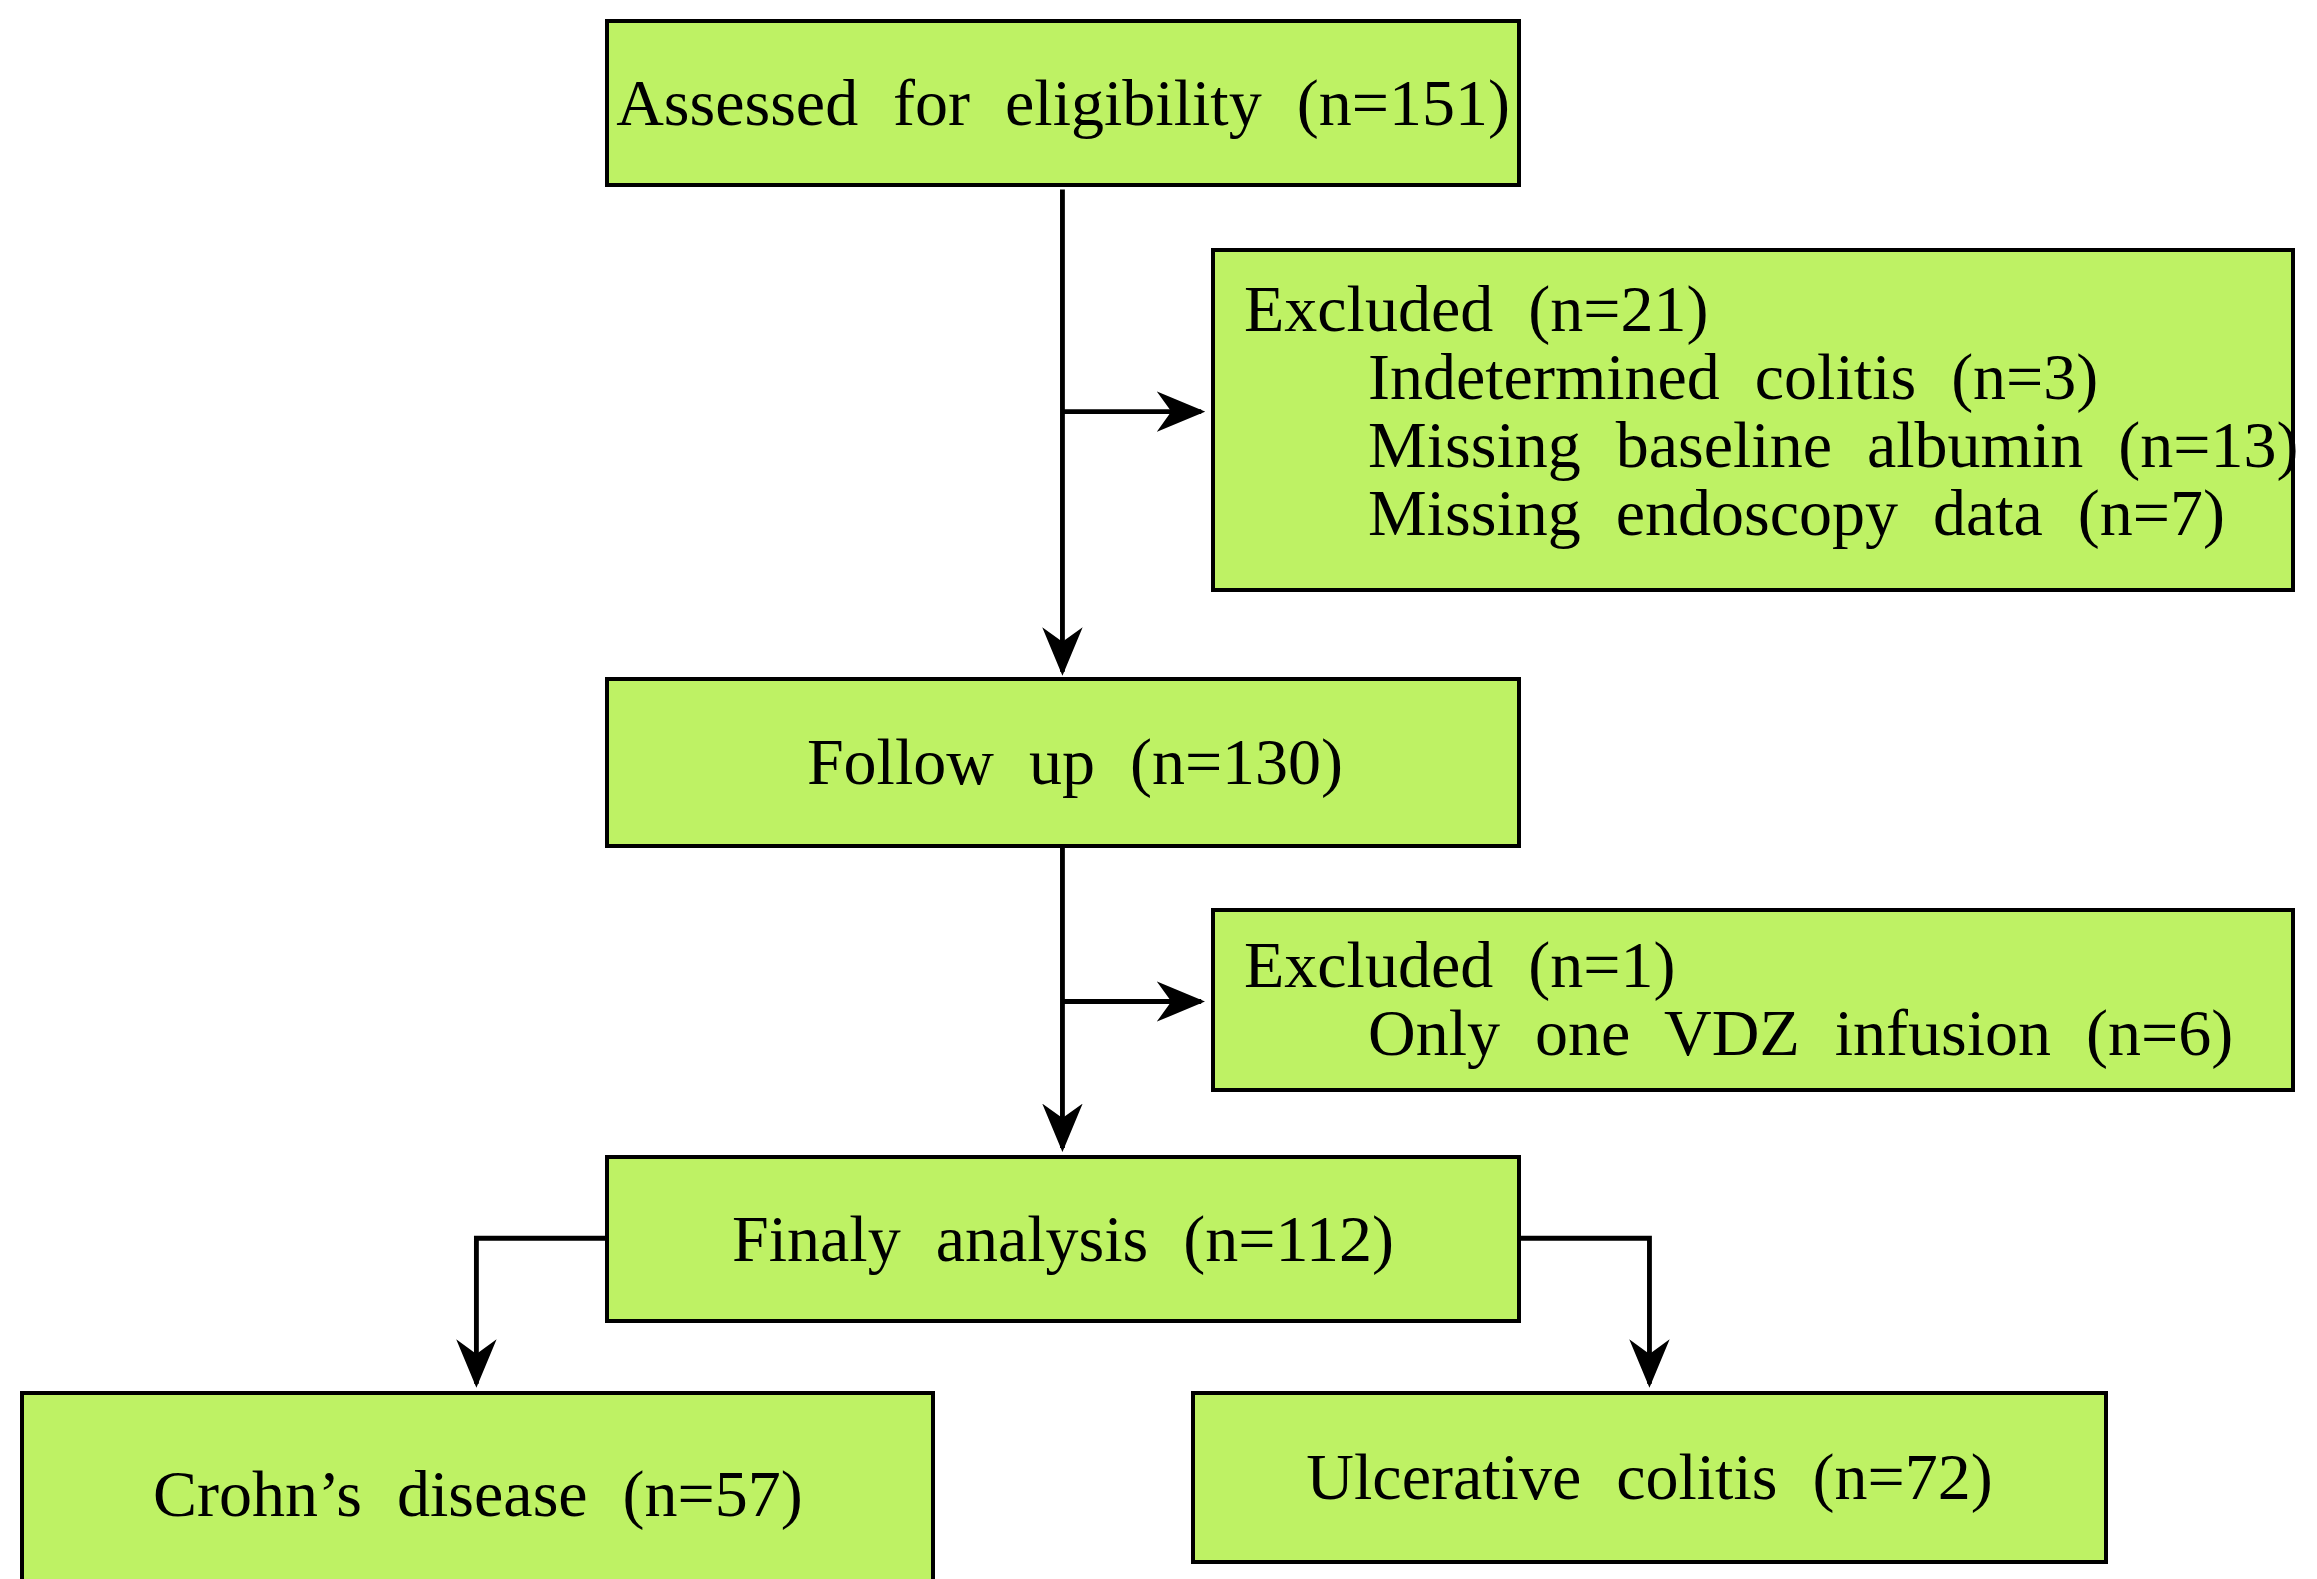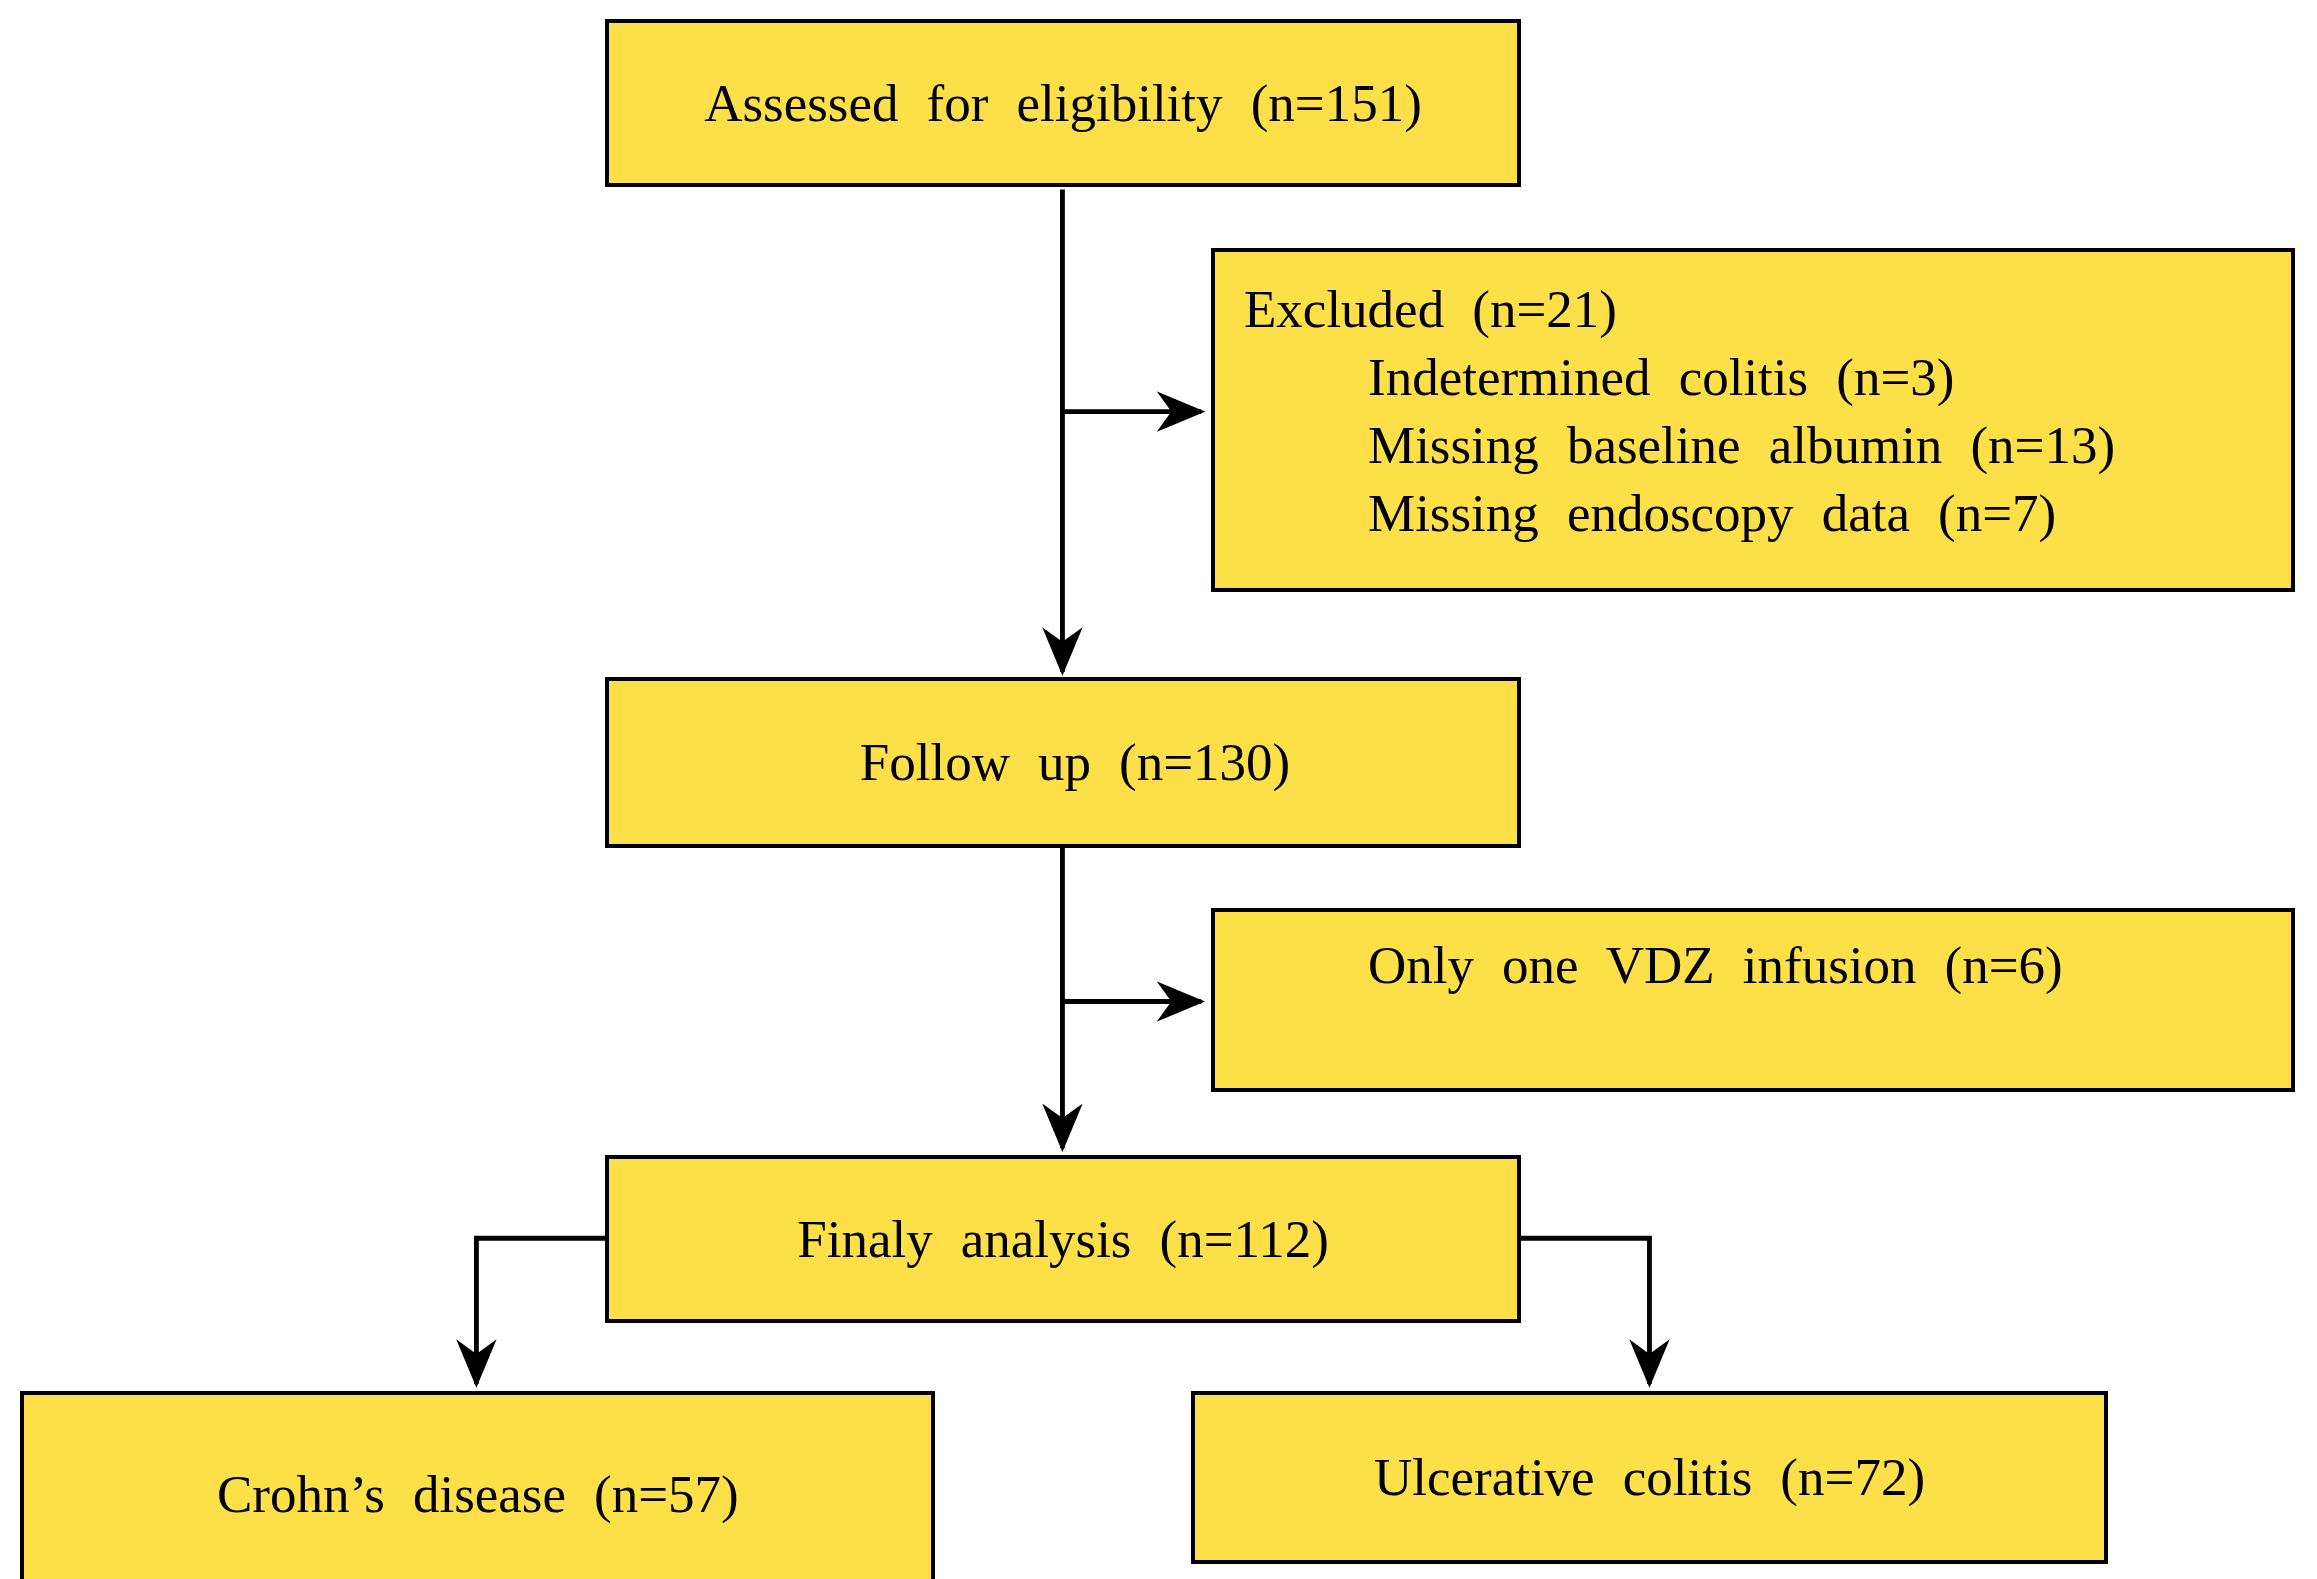--- a/index.html
+++ b/index.html
@@ -19,22 +19,22 @@
     position: absolute;
     left: 0;
     top: 0;
     width: 2317px;
     height: 1580px;
   }
   .box {
     position: absolute;
     box-sizing: border-box;
     border: 4.9px solid #000000;
-    background: #fde047;
-    font-size: 53px;
+    background: #bef264;
+    font-size: 66px;
     word-spacing: 0.28em;
     line-height: 1.25;
     font-family: Liberation Serif, serif;
   }
   .box.centered {
     display: flex;
     align-items: center;
     justify-content: center;
     text-align: center;
   }
@@ -96,20 +96,21 @@
     <div class="line item">Indetermined colitis (n=3)</div>
     <div class="line item">Missing baseline albumin (n=13)</div>
     <div class="line item">Missing endoscopy data (n=7)</div>
   </div>
 
   <div class="box centered" id="box-follow-up">
     <span>Follow up (n=130)</span>
   </div>
 
   <div class="box listbox" id="box-excluded-2">
+    <div class="line title">Excluded (n=1)</div>
     <div class="line item">Only one VDZ infusion (n=6)</div>
   </div>
 
   <div class="box centered" id="box-final">
     <span>Finaly analysis (n=112)</span>
   </div>
 
   <div class="box centered" id="box-crohns">
     <span>Crohn’s disease (n=57)</span>
   </div>

